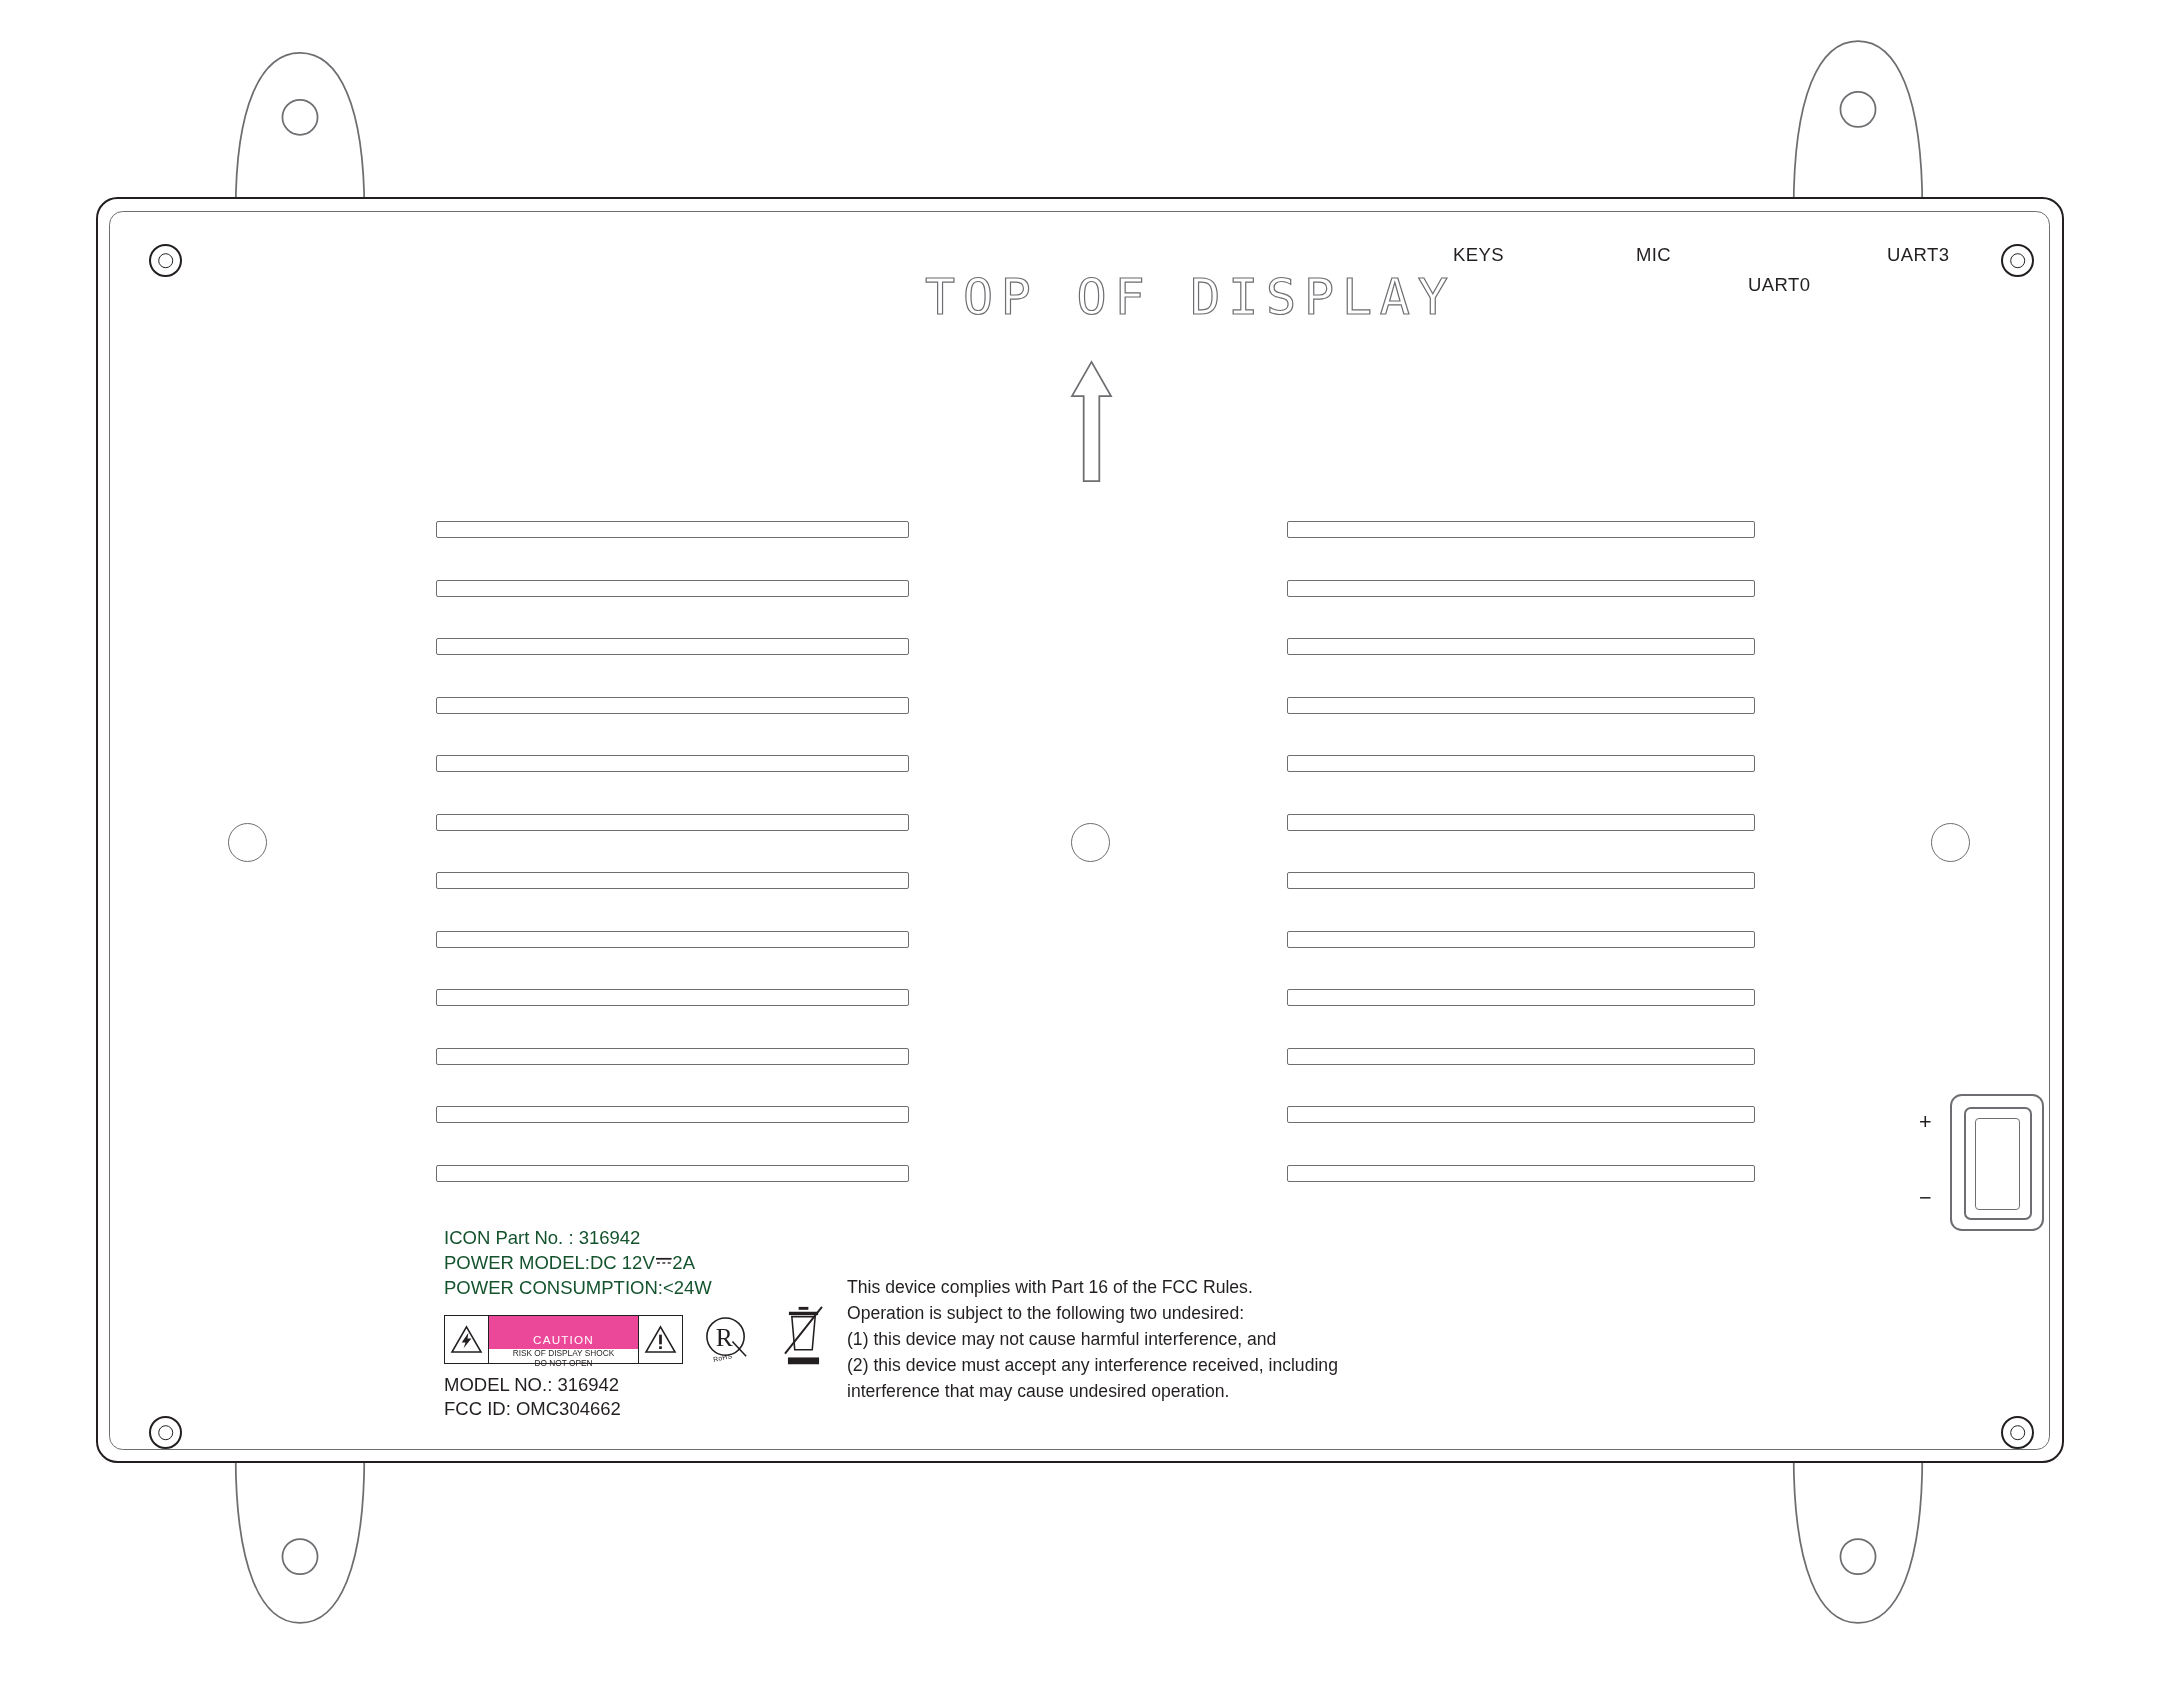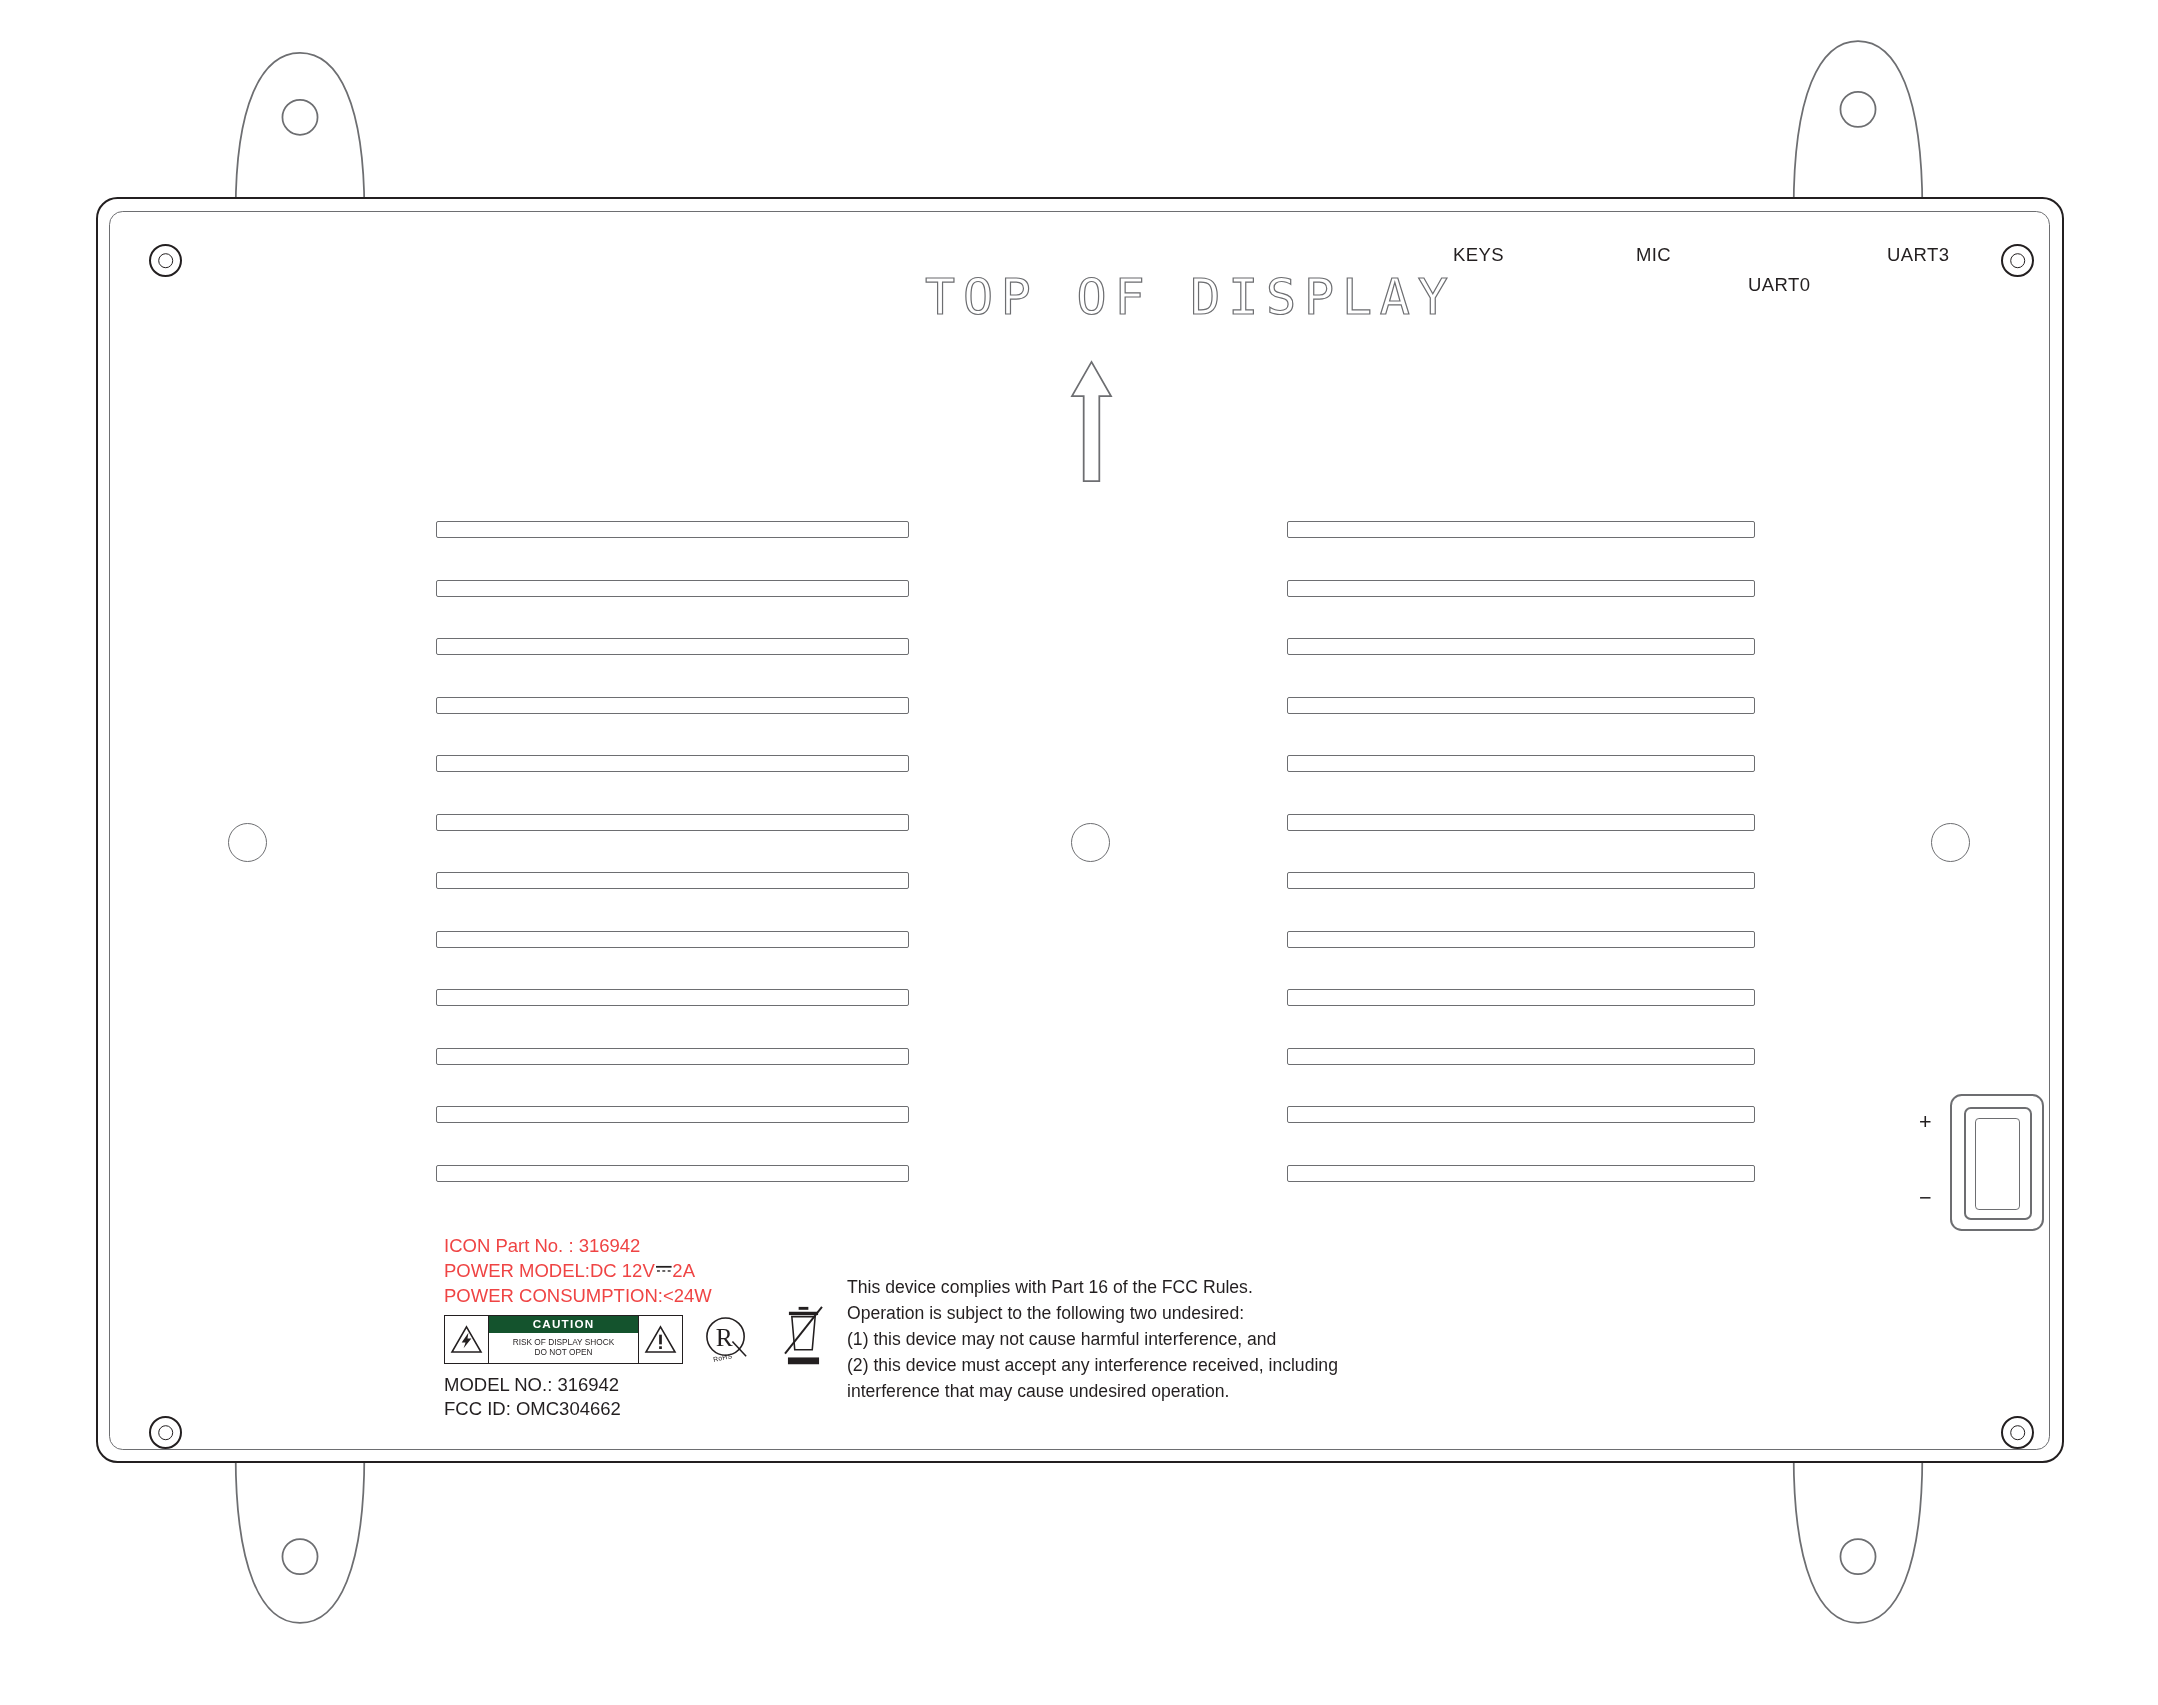--- a/index.html
+++ b/index.html
@@ -165,23 +165,22 @@
     line-height: 1;
   }
 
   
   .spec-block {
     position: absolute;
     left: 444px;
     top: 1225px;
     font-size: 18.5px;
     line-height: 25px;
-    color: #ef4444;
+    color: #14532d;
     white-space: nowrap;
-    margin-top: 8px;
   }
   .spec-line { position: relative; }
   .dc-sym {
     display: inline-block;
     width: 17.6px;
     position: relative;
     top: -2px;
   }
 
   
@@ -200,27 +199,27 @@
   .caution-tri {
     width: 43px;
     display: flex;
     align-items: center;
     justify-content: center;
     border-right: 1.4px solid #231f20;
   }
   .caution-tri.right { border-right: none; border-left: 1.4px solid #231f20; }
   .caution-mid { flex: 1; display: flex; flex-direction: column; }
   .caution-title {
-    background: #14532d;
+    background: #ec4899;
     color: #ffffff;
     font-size: 11.7px;
-    font-weight: bold;
+    font-weight: normal;
     letter-spacing: 1.2px;
     text-align: center;
-    padding: 2px 0 2px;
+    padding: 18px 0 2px;
     line-height: 12.7px;
   }
   .caution-sub {
     flex: 1;
     display: flex;
     flex-direction: column;
     align-items: center;
     justify-content: center;
     font-size: 8.3px;
     line-height: 9.8px;

